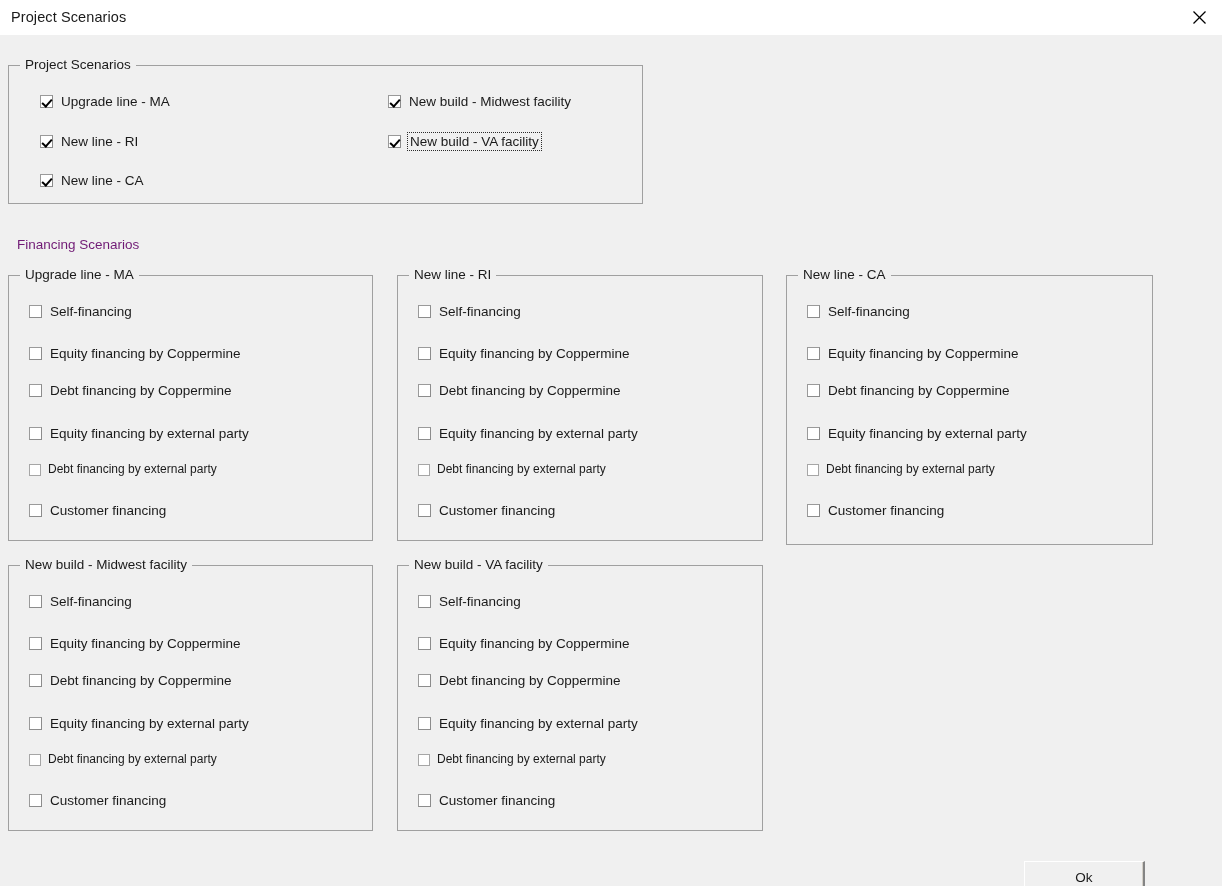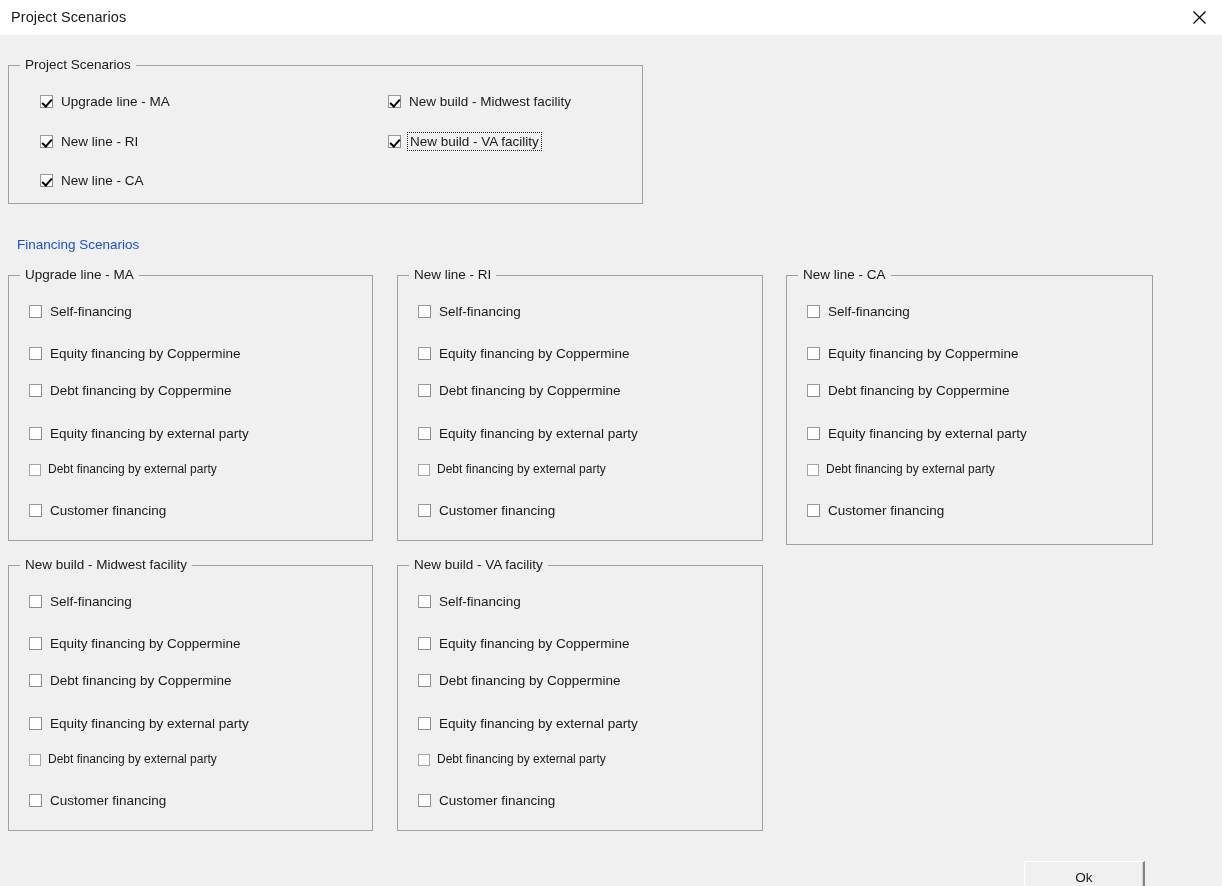--- a/index.html
+++ b/index.html
@@ -75,21 +75,21 @@
     font-size: 13.5px;
     color: #1a1a1a;
     white-space: nowrap;
     line-height: 16px;
   }
 
   
   .plain-label {
     position: absolute;
     font-size: 13.5px;
-    color: #1d4ed8;
+    color: #701a75;
     white-space: nowrap;
   }
 
   
   .cb-row {
     position: absolute;
     display: flex;
     align-items: center;
     white-space: nowrap;
     cursor: default;

